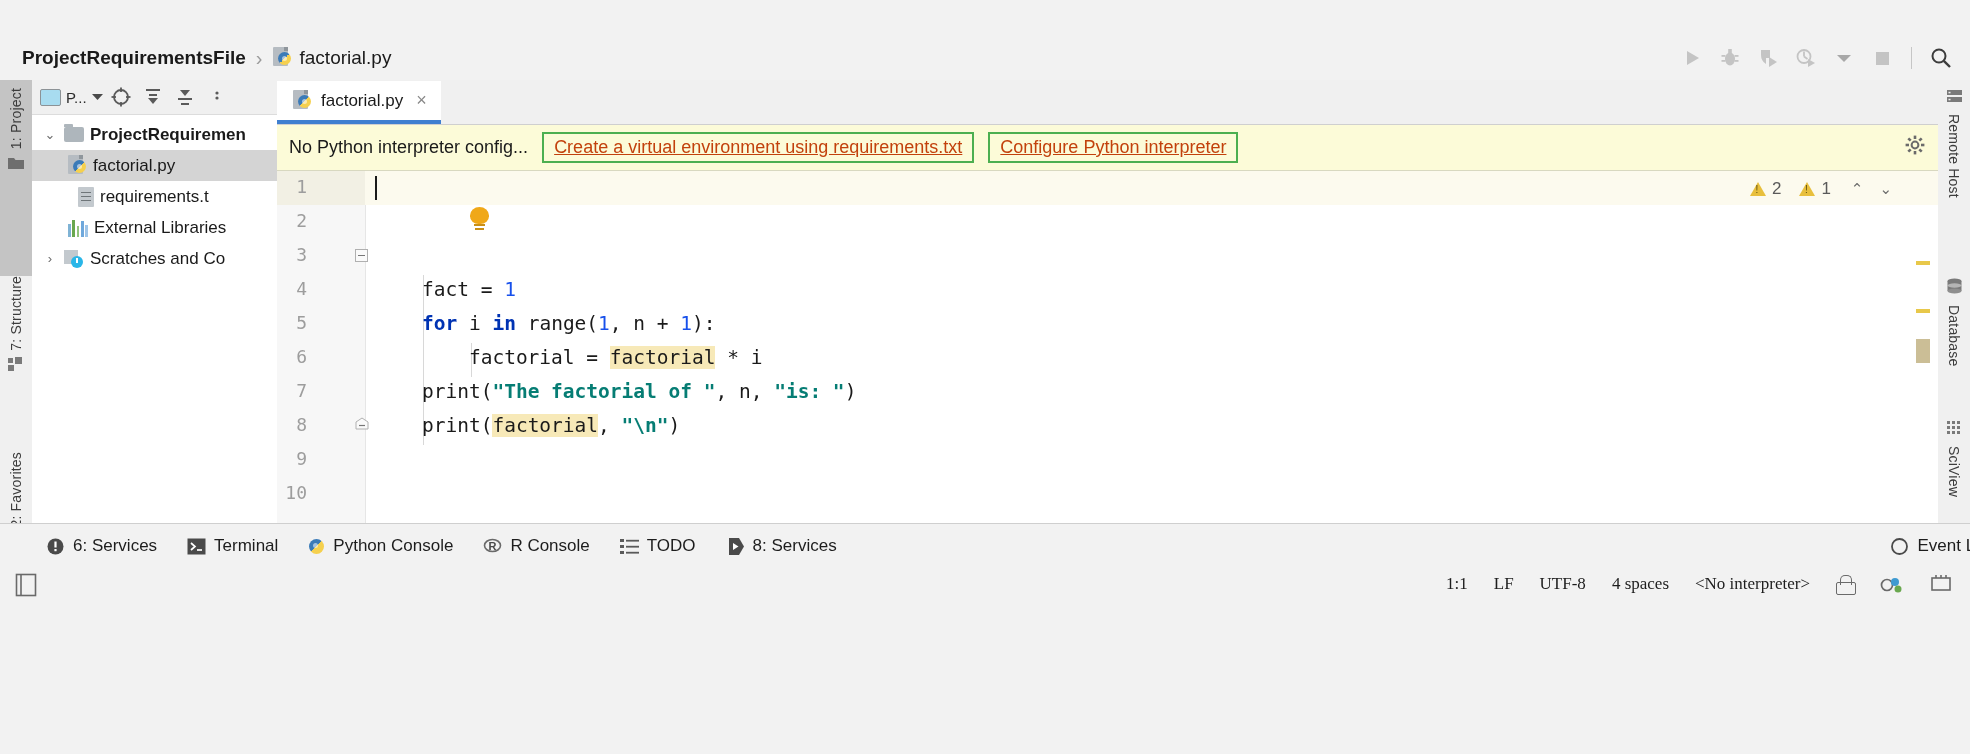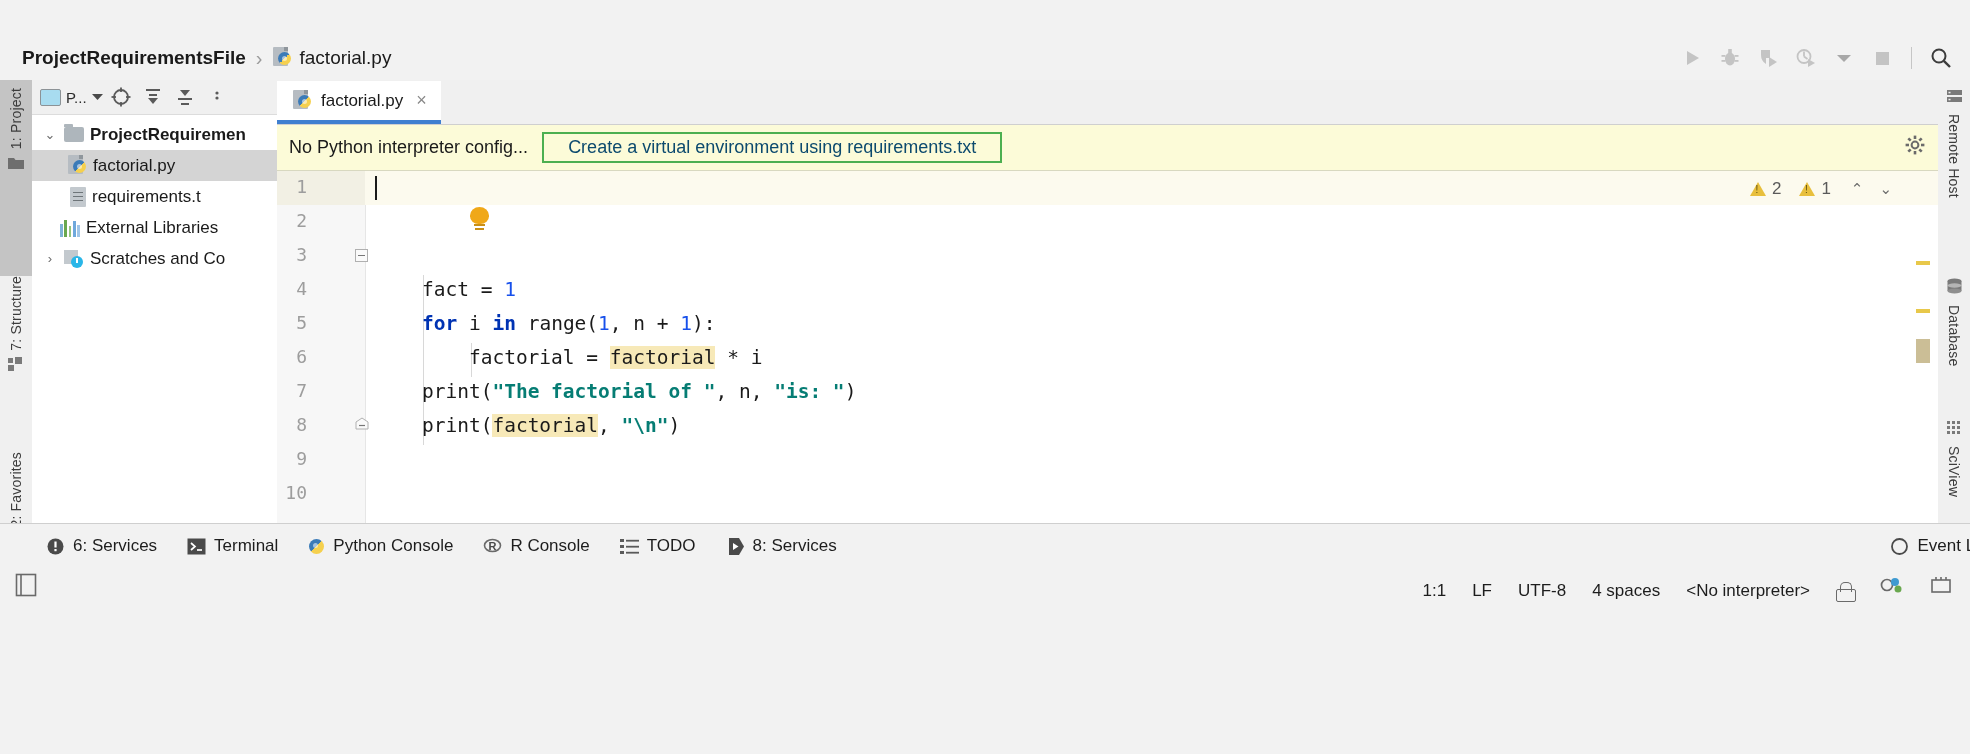--- a/index.html
+++ b/index.html
@@ -155,22 +155,22 @@
     border-bottom: 4px solid #3f7fd0; box-sizing:border-box;
   }
   .etab .x { color:#8a8a8a; font-size:18px; margin-left:4px; }
 
   .notifbar {
     height: 45px; background:#fcfbd8; border-bottom:1px solid #d8d8c0;
     display:flex; align-items:center; padding-left:12px; gap:14px;
     font-size:18px; color:#1a1a1a;
   }
   .notif-link {
-    border:2px solid #4caf50; color:#0c4a6e; padding:3px 24px;
-    font-size:18px; background:transparent;
+    border:2px solid #4caf50; color:#c2410c; padding:3px 10px;
+    font-size:18px; background:transparent;text-decoration:underline;
   }
   .gear { margin-left:auto; margin-right:12px; }
 
   .codearea {
     position:relative; height: 354px; background:#ffffff; overflow:hidden;
   }
   .gutter {
     position:absolute; left:0; top:0; width:88px; height:354px;
     background:#f7f7f7; border-right:1px solid #e6e6e6;
   }
@@ -239,21 +239,21 @@
 
   
   .statusbar{
     position:absolute;left:0;top:567px;width:1970px;height:187px;background:#f2f2f2;
   }
   .status-row{
     position:absolute;left:0;top:0;width:1970px;height:40px;
     display:flex;align-items:center;font-size:17px;color:#1d1d1d;
   }
   .st-left{margin-left:14px;}
-  .st-right{margin-left:auto;display:flex;align-items:flex-end;gap:26px;margin-right:18px;}
+  .st-right{margin-left:auto;display:flex;align-items:flex-start;gap:26px;margin-right:18px;font-family:Liberation Serif, serif;}
   .lock-ico{width:18px;height:20px;position:relative;}
   .lock-ico .bd{position:absolute;left:0;top:8px;width:18px;height:11px;border:1.7px solid #6a6a6a;border-radius:2px;}
   .lock-ico .sh{position:absolute;left:4px;top:1px;width:10px;height:9px;border:1.7px solid #6a6a6a;border-bottom:none;border-radius:5px 5px 0 0;}
 </style>
 </head>
 <body>
 
 <div id="app">
 
 
@@ -434,25 +434,25 @@
         <span class="bold">ProjectRequiremen</span>
       </div>
       <div class="trow sel" style="padding-left:36px;">
         <span class="py-icon">
           <span class="sheet"></span>
             <span class="fold"></span>
             <span class="snake"></span>
         </span>
         <span>factorial.py</span>
       </div>
-      <div class="trow" style="padding-left:38px;">
+      <div class="trow" style="padding-left:38px;margin-left:8px;">
         <span class="txt-ico"></span>
         <span>requirements.t</span>
       </div>
-      <div class="trow" style="padding-left:28px;">
+      <div class="trow" style="padding-left:36px;">
         <span class="lib-ico">
           <i style="height:13px;background:#7fb3d5;"></i>
           <i style="height:17px;background:#6aa84f;"></i>
           <i style="height:11px;background:#93c47d;"></i>
           <i style="height:16px;background:#6fa8dc;"></i>
           <i style="height:12px;background:#9fc5e8;"></i>
         </span>
         <span>External Libraries</span>
       </div>
       <div class="trow">
@@ -476,20 +476,21 @@
             <span class="snake"></span>
         </span>
         <span>factorial.py</span>
         <span class="x">×</span>
       </div>
     </div>
 
     <div class="notifbar">
       <span>No Python interpreter config...</span>
       <span class="notif-link">Create a virtual environment using requirements.txt</span>
+      <span class="notif-link">Configure Python interpreter</span>
       <span class="gear">
         <svg width="22" height="22" viewBox="0 0 22 22">
           <circle cx="11" cy="11" r="3.4" fill="none" stroke="#6a6a6a" stroke-width="2"></circle>
           <g stroke="#6a6a6a" stroke-width="2.6">
             <line x1="11" y1="1.6" x2="11" y2="5"></line>
               <line x1="11" y1="17" x2="11" y2="20.4"></line>
             <line x1="1.6" y1="11" x2="5" y2="11"></line>
               <line x1="17" y1="11" x2="20.4" y2="11"></line>
             <line x1="4.3" y1="4.3" x2="6.7" y2="6.7"></line>
               <line x1="15.3" y1="15.3" x2="17.7" y2="17.7"></line>

